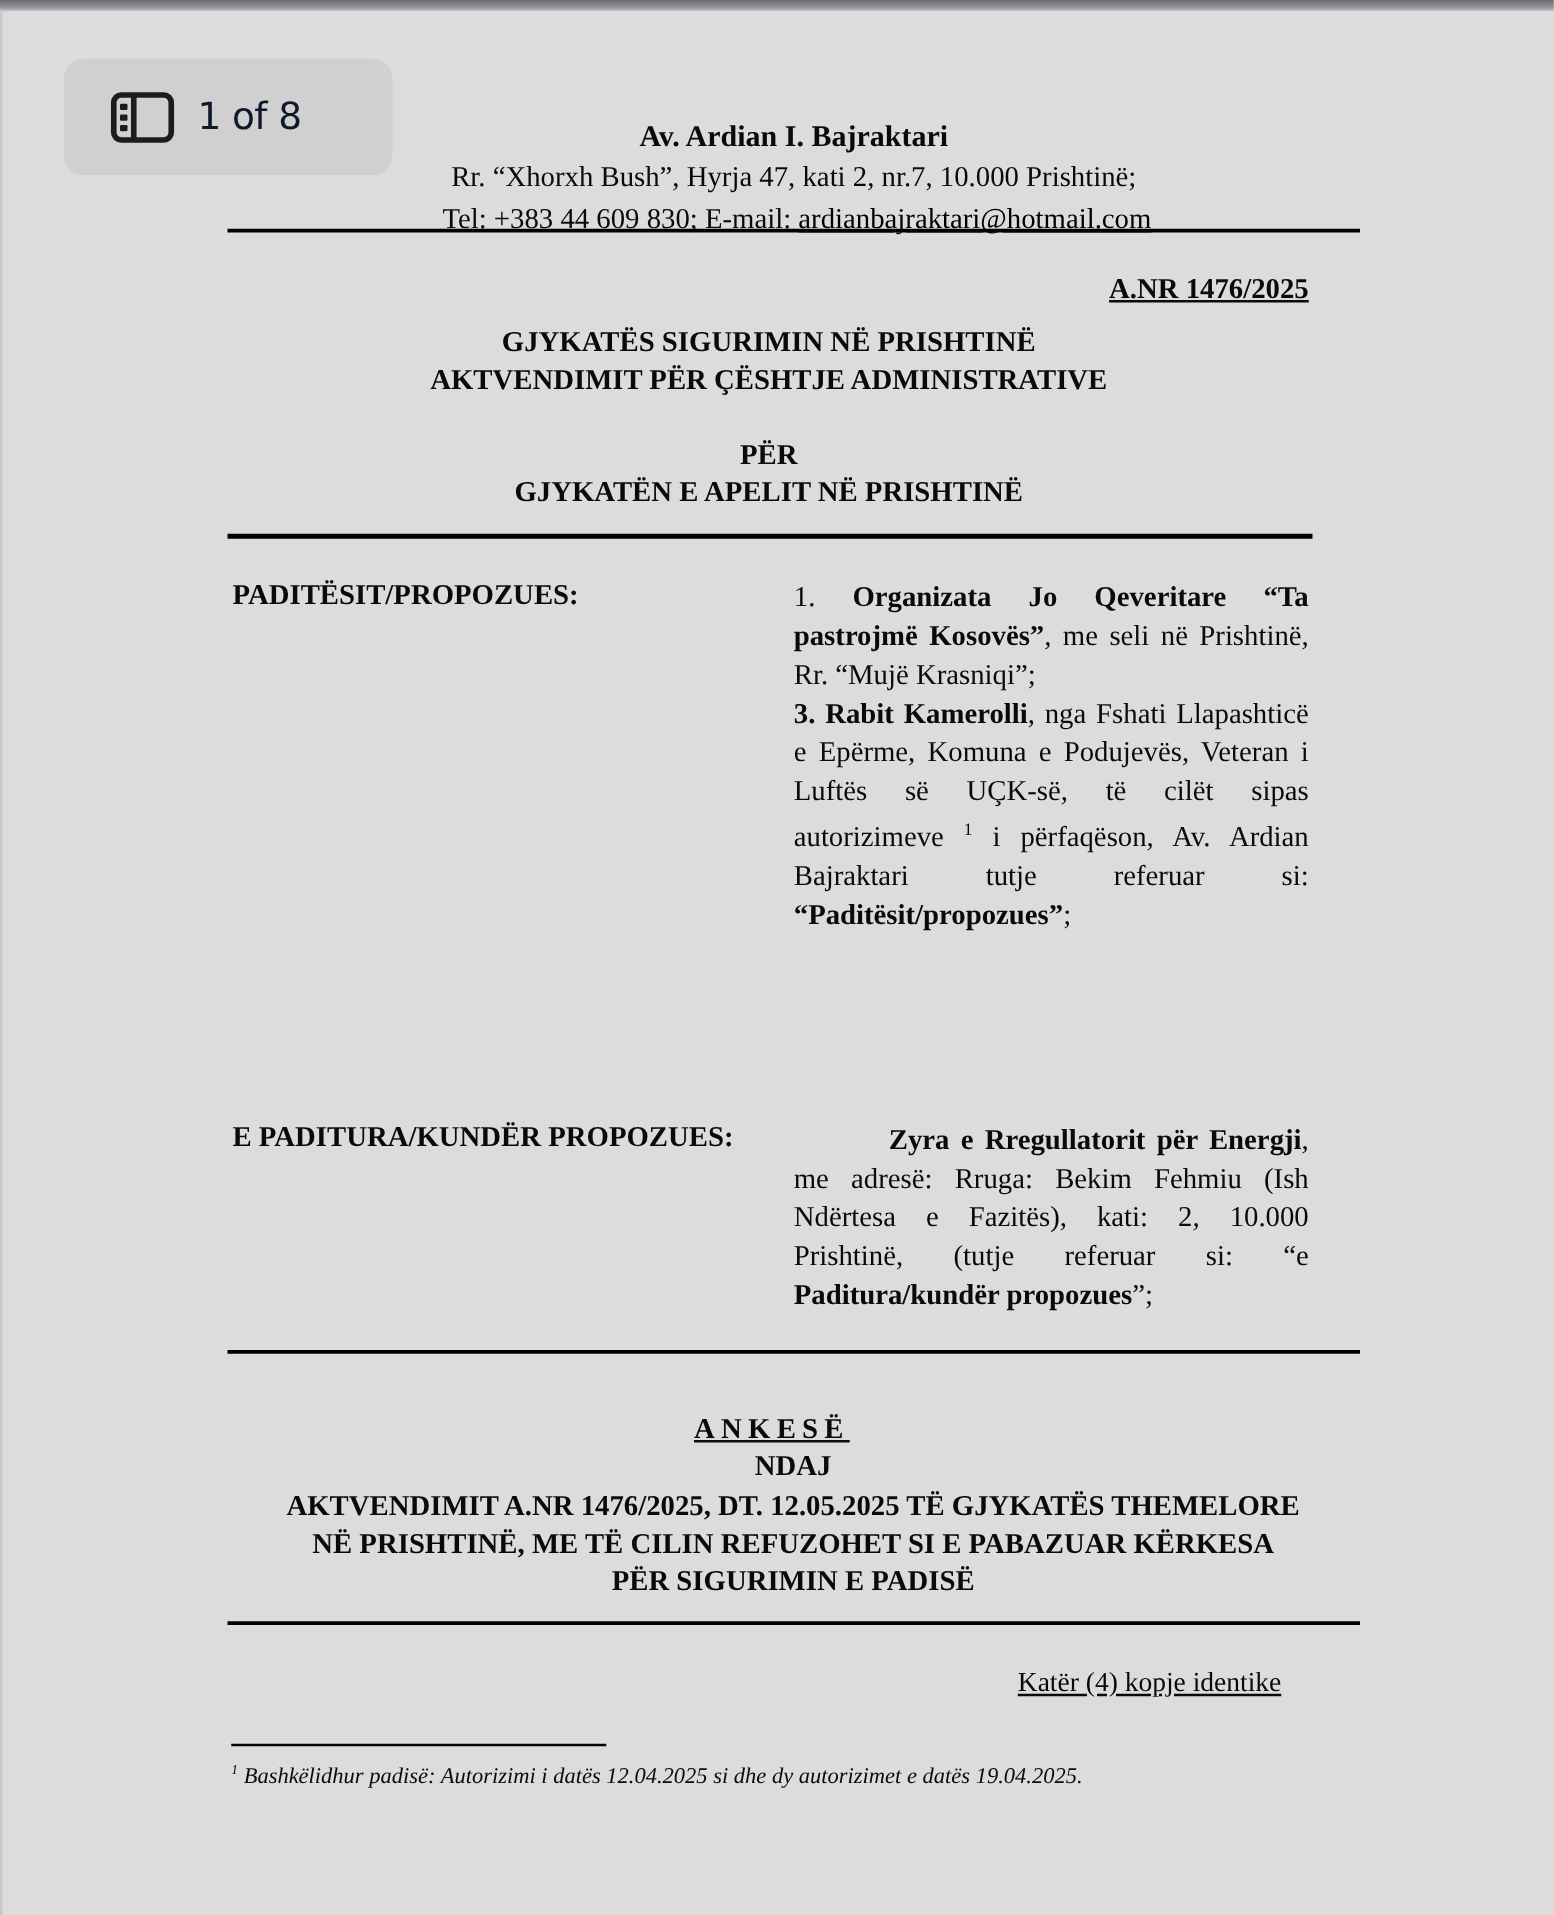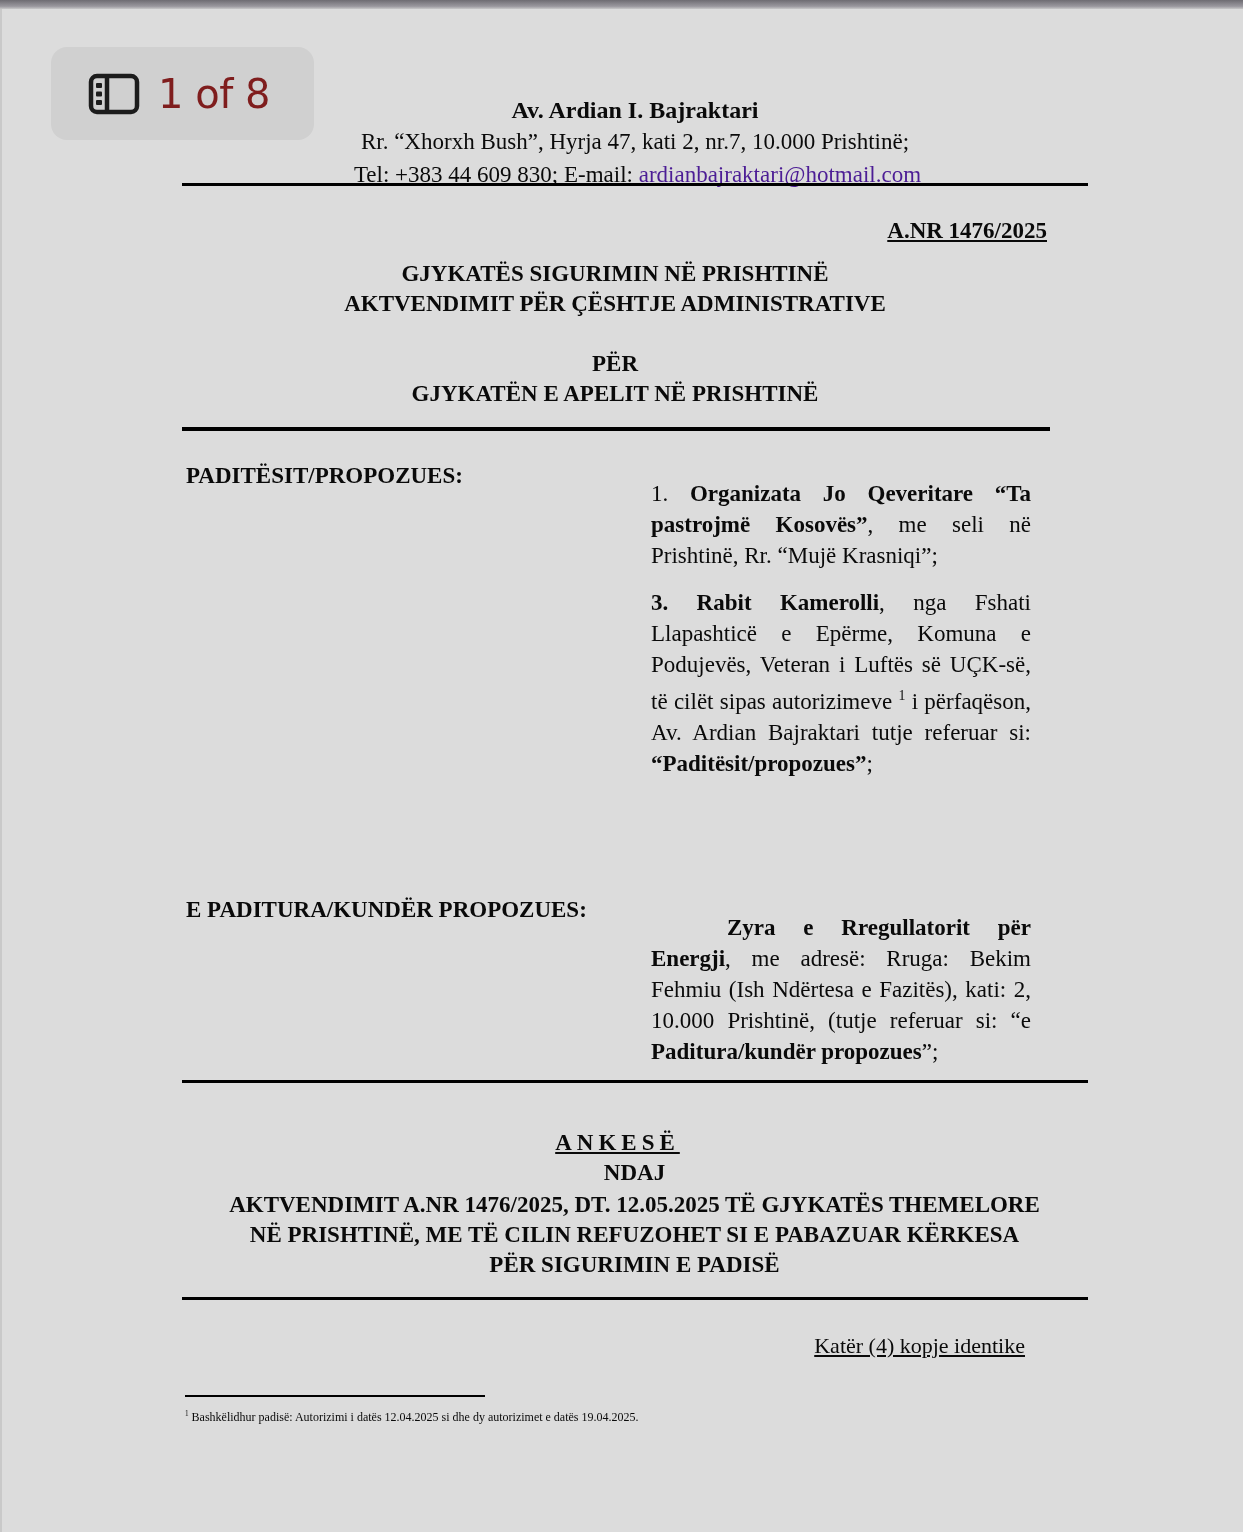--- a/index.html
+++ b/index.html
@@ -16,52 +16,52 @@
   }
   .left-edge { position:absolute; left:0; top:9px; width:2px; height:1523px; background:#c9c9c9; }
   .page-pill {
     position: absolute; left: 51px; top: 47px; width: 263px; height: 93px;
     background: #d0d0d0; border-radius: 16px;
     display: flex; align-items: center; justify-content: flex-start;
     box-sizing: border-box; padding-left: 37px;
     font-family: "DejaVu Sans", "Liberation Sans", sans-serif;
   }
   .page-pill .sidebar-icon { width: 52px; height: 42px; margin-right: 18px; }
-  .page-pill .count { font-size: 40px; color: #7f1d1d; letter-spacing: -0.5px; }
+  .page-pill .count { font-size: 30px; color: #0f172a; letter-spacing: -0.5px; }
 
   .abs { position: absolute; }
   .center { text-align: center; margin-top: 13px; }
   .b { font-weight: bold; }
 
   .letterhead-name { left: 300px; width: 670px; top: 84px; font-size: 24px; }
   .letterhead-addr { left: 300px; width: 670px; top: 116px; font-size: 23px; }
   .letterhead-tel  { left: 190px; width: 895px; top: 149px; font-size: 23px; }
-  .email-link { color: #4c1d95; text-decoration: underline; text-align: right; }
+  .email-link { color: #000000; text-decoration: underline; text-align: right; }
   .rule { position: absolute; left: 182px; height: 3px; background: #000; }
 
   .case-no { left: 700px; width: 347px; top: 218px; font-size: 23px; text-align: right; text-decoration: underline; font-weight: bold; }
   .court1 { left: 250px; width: 730px; top: 248px; font-size: 23px; font-weight: bold; }
   .court2 { left: 240px; width: 750px; top: 278px; font-size: 23px; font-weight: bold; }
   .per    { left: 300px; width: 630px; top: 338px; font-size: 23px; font-weight: bold; }
   .appeal { left: 300px; width: 630px; top: 368px; font-size: 23px; font-weight: bold; }
 
   .party-label { font-size: 23px; font-weight: bold; }
   .party-text {
     position: absolute; left: 635px; width: 412px;
     font-size: 23px; line-height: 31px; text-align: justify;
   }
-  .party-text p { margin: 16px; text-align: justify; text-align-last: left; }
+  .party-text p { margin: 0; text-align: justify; text-align-last: left; }
 
   .ankese { left: 165px; width: 905px; top: 1117px; font-size: 23px; font-weight: bold; letter-spacing: 5px; text-decoration: underline; }
   .ndaj   { left: 182px; width: 905px; top: 1147px; font-size: 23px; font-weight: bold; }
   .subject { left: 182px; width: 905px; top: 1177px; font-size: 23px; font-weight: bold; line-height: 30px; }
 
   .copies { left: 700px; width: 325px; top: 1333px; font-size: 22px; text-align: right; text-decoration: underline; }
   .fn-rule { position: absolute; left: 185px; top: 1395px; width: 300px; height: 2px; background: #000; }
-  .footnote { left: 185px; top: 1410px; font-size: 12px; }
+  .footnote { left: 185px; top: 1410px; font-size: 18px; font-style: italic; }
   sup { font-size: 0.6em; }
 </style>
 </head>
 <body>
 
 <div class="top-bar"></div>
 <div class="left-edge"></div>
 
 <div class="page-pill">
   <svg class="sidebar-icon" viewBox="0 0 52 42">

